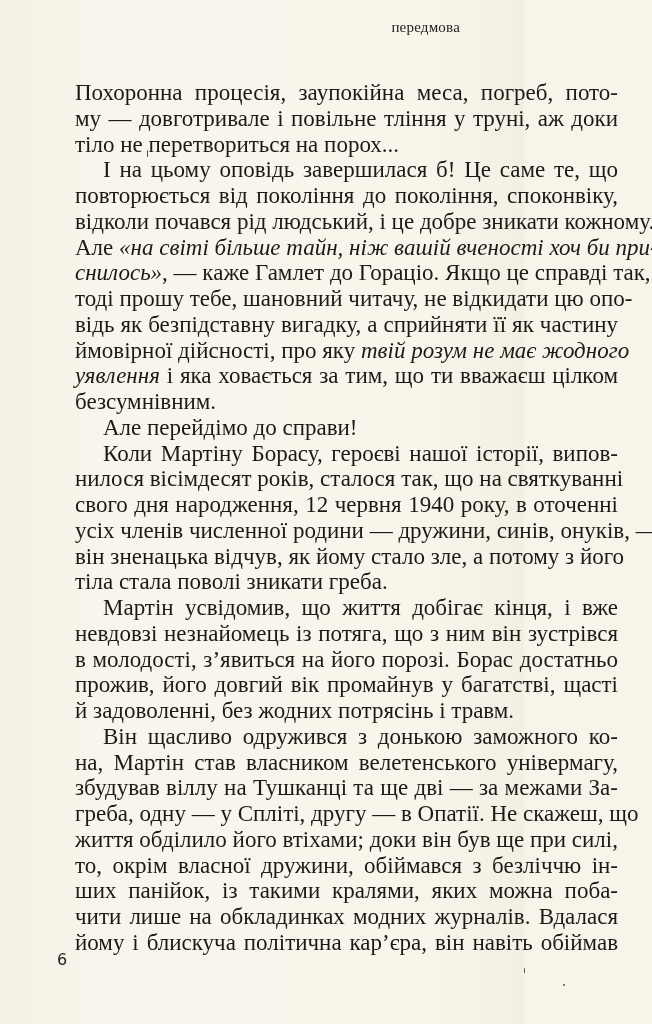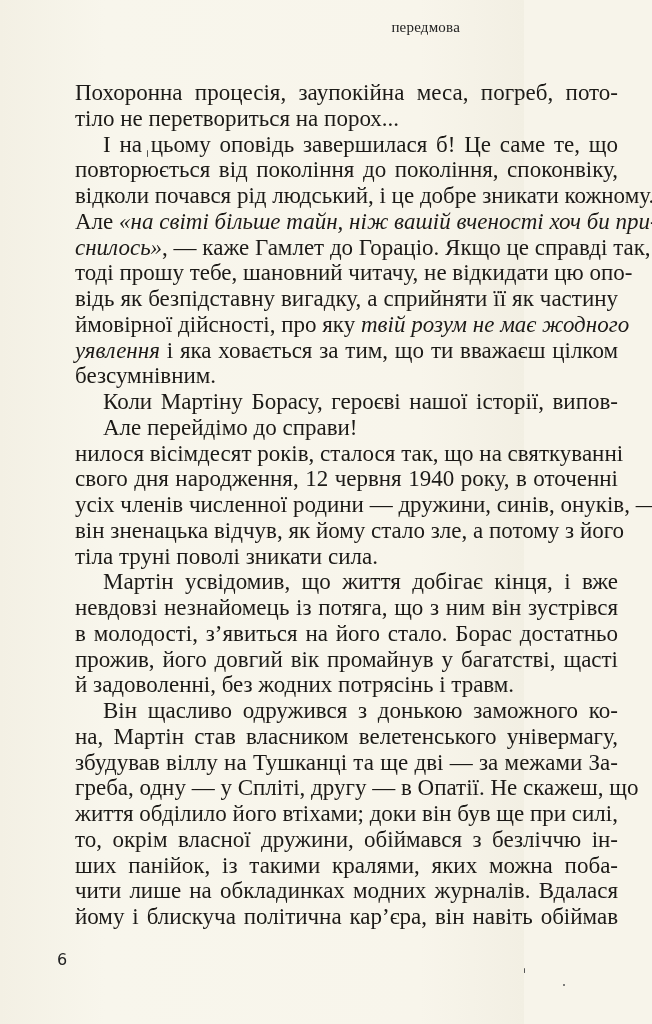--- a/index.html
+++ b/index.html
@@ -39,41 +39,42 @@
   .speck { position: absolute; background: #555; border-radius: 1px; }
 </style>
 </head>
 <body>
 
 <div class="page">
   <div class="running-head">передмова</div>
 
   <div class="body-text" id="body-text">
       <span class="line"><span>Похоронна процесія, заупокійна меса, погреб, пото-</span></span>
+      <span class="line"><span>му — довготривале і повільне тління у труні, аж доки</span></span>
       <span class="line last"><span>тіло не перетвориться на порох...</span></span>
       <span class="line indent"><span>І на цьому оповідь завершилася б! Це саме те, що</span></span>
       <span class="line"><span>повторюється від покоління до покоління, споконвіку,</span></span>
       <span class="line"><span>відколи почався рід людський, і це добре зникати кожному.</span></span>
       <span class="line"><span>Але </span><i>«на світі більше тайн, ніж вашій вченості хоч би при-</i></span>
       <span class="line"><i>снилось»</i><span>, — каже Гамлет до Гораціо. Якщо це справді так,</span></span>
       <span class="line"><span>тоді прошу тебе, шановний читачу, не відкидати цю опо-</span></span>
       <span class="line"><span>відь як безпідставну вигадку, а сприйняти її як частину</span></span>
       <span class="line"><span>ймовірної дійсності, про яку </span><i>твій розум не має жодного</i></span>
       <span class="line"><i>уявлення</i><span> і яка ховається за тим, що ти вважаєш цілком</span></span>
       <span class="line last"><span>безсумнівним.</span></span>
+      <span class="line indent last"><span>Але перейдімо до справи!</span></span>
       <span class="line indent"><span>Коли Мартіну Борасу, героєві нашої історії, випов-</span></span>
-      <span class="line indent last"><span>Але перейдімо до справи!</span></span>
       <span class="line"><span>нилося вісімдесят років, сталося так, що на святкуванні</span></span>
       <span class="line"><span>свого дня народження, 12 червня 1940 року, в оточенні</span></span>
       <span class="line"><span>усіх членів численної родини — дружини, синів, онуків, —</span></span>
       <span class="line"><span>він зненацька відчув, як йому стало зле, а потому з його</span></span>
-      <span class="line last"><span>тіла труні поволі зникати сила.</span></span>
+      <span class="line last"><span>тіла стала поволі зникати греба.</span></span>
       <span class="line indent"><span>Мартін усвідомив, що життя добігає кінця, і вже</span></span>
       <span class="line"><span>невдовзі незнайомець із потяга, що з ним він зустрівся</span></span>
-      <span class="line"><span>в молодості, з’явиться на його стало. Борас достатньо</span></span>
+      <span class="line"><span>в молодості, з’явиться на його порозі. Борас достатньо</span></span>
       <span class="line"><span>прожив, його довгий вік промайнув у багатстві, щасті</span></span>
       <span class="line last"><span>й задоволенні, без жодних потрясінь і травм.</span></span>
       <span class="line indent"><span>Він щасливо одружився з донькою заможного ко-</span></span>
       <span class="line"><span>на, Мартін став власником велетенського універмагу,</span></span>
       <span class="line"><span>збудував віллу на Тушканці та ще дві — за межами За-</span></span>
       <span class="line"><span>греба, одну — у Спліті, другу — в Опатії. Не скажеш, що</span></span>
       <span class="line"><span>життя обділило його втіхами; доки він був ще при силі,</span></span>
       <span class="line"><span>то, окрім власної дружини, обіймався з безліччю ін-</span></span>
       <span class="line"><span>ших панійок, із такими кралями, яких можна поба-</span></span>
       <span class="line"><span>чити лише на обкладинках модних журналів. Вдалася</span></span>

